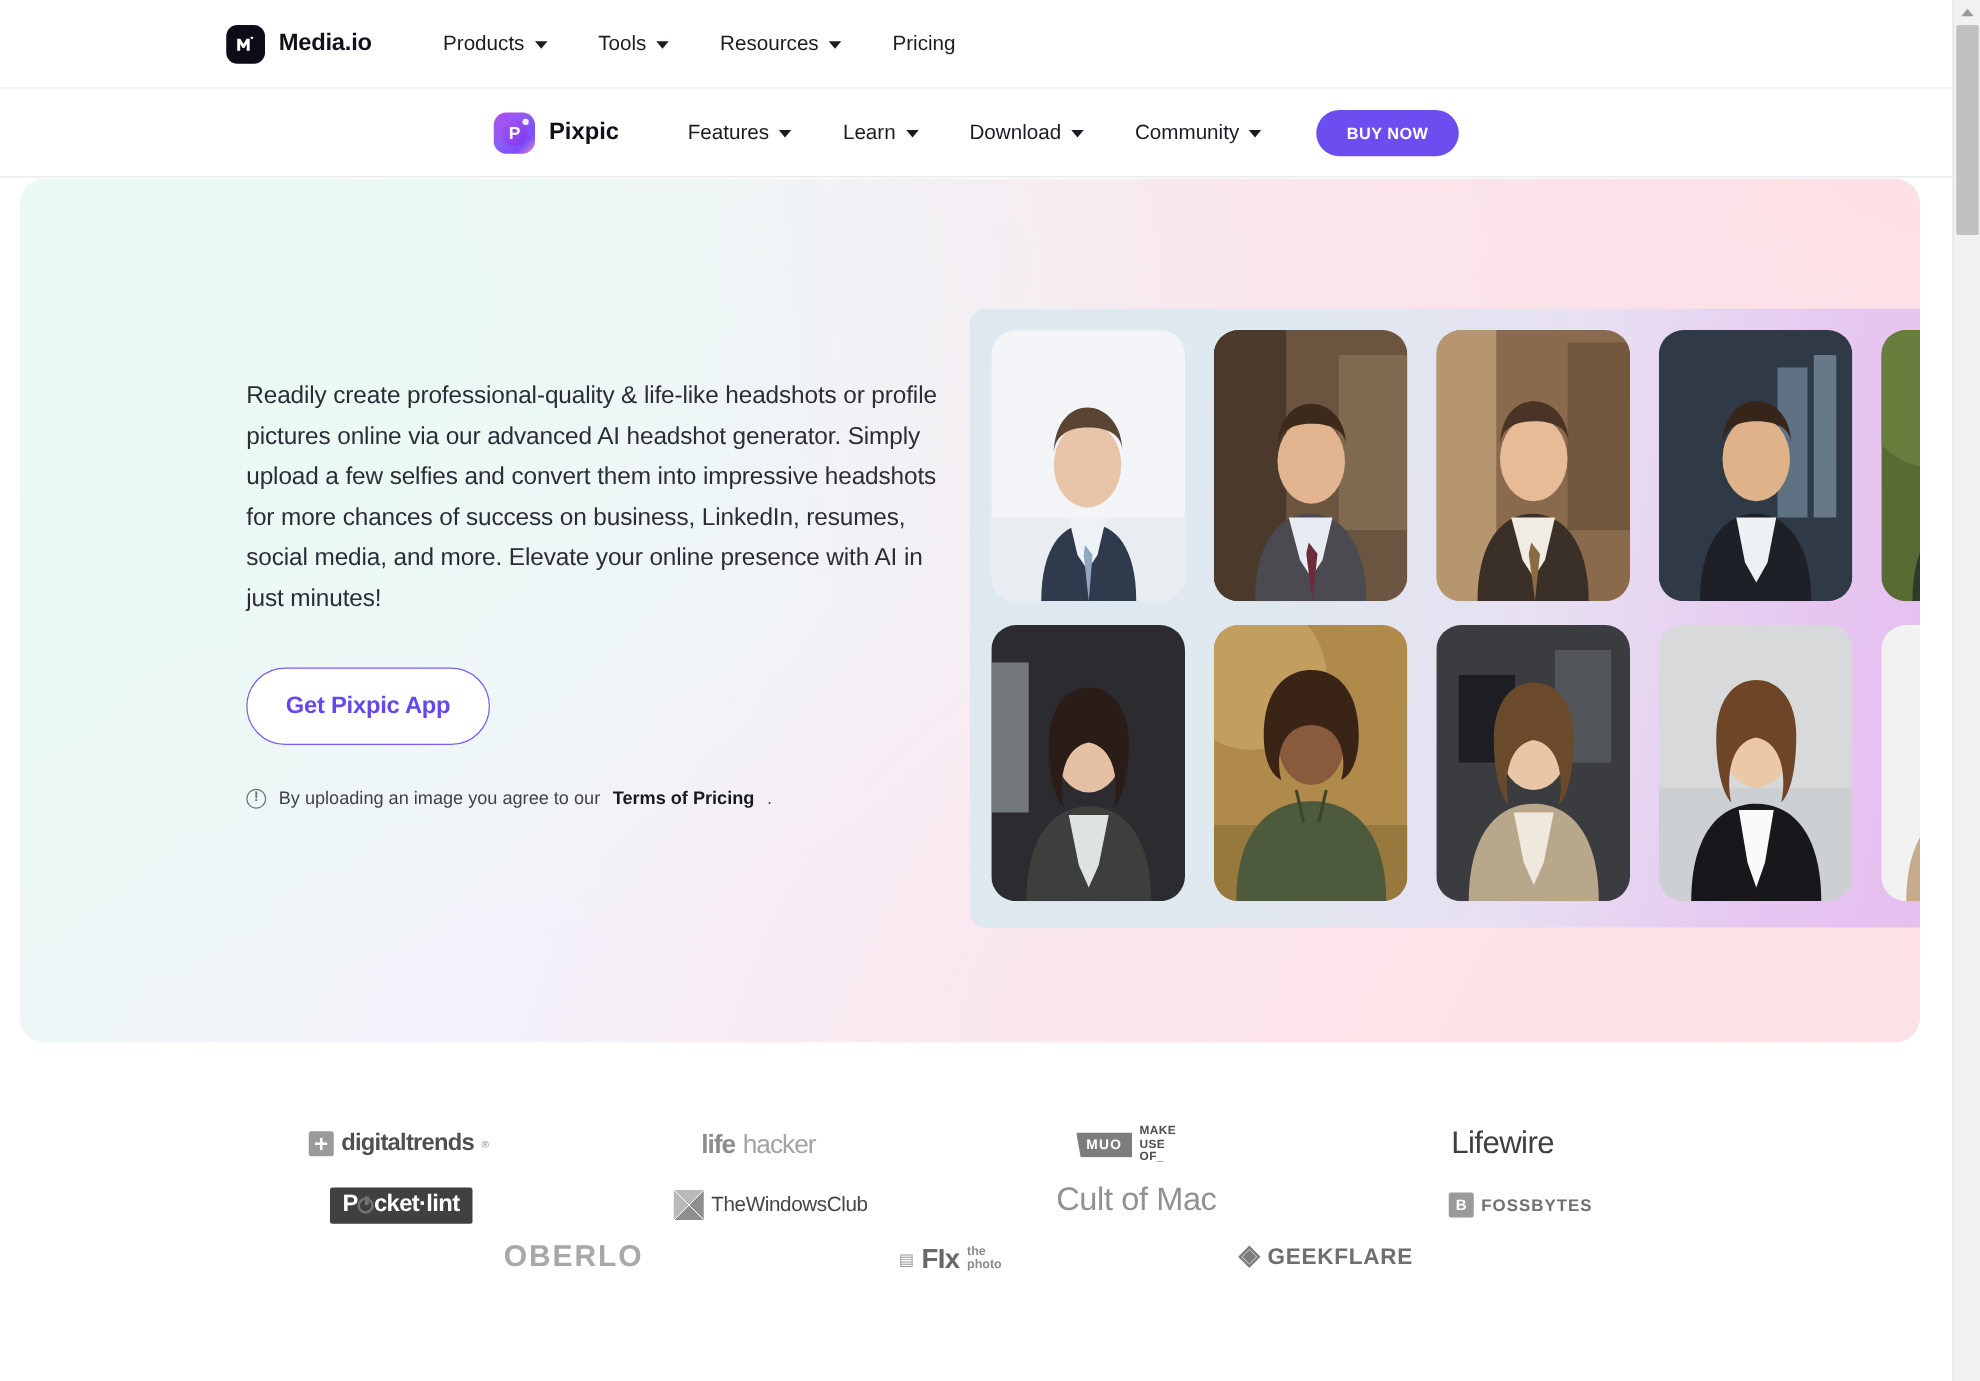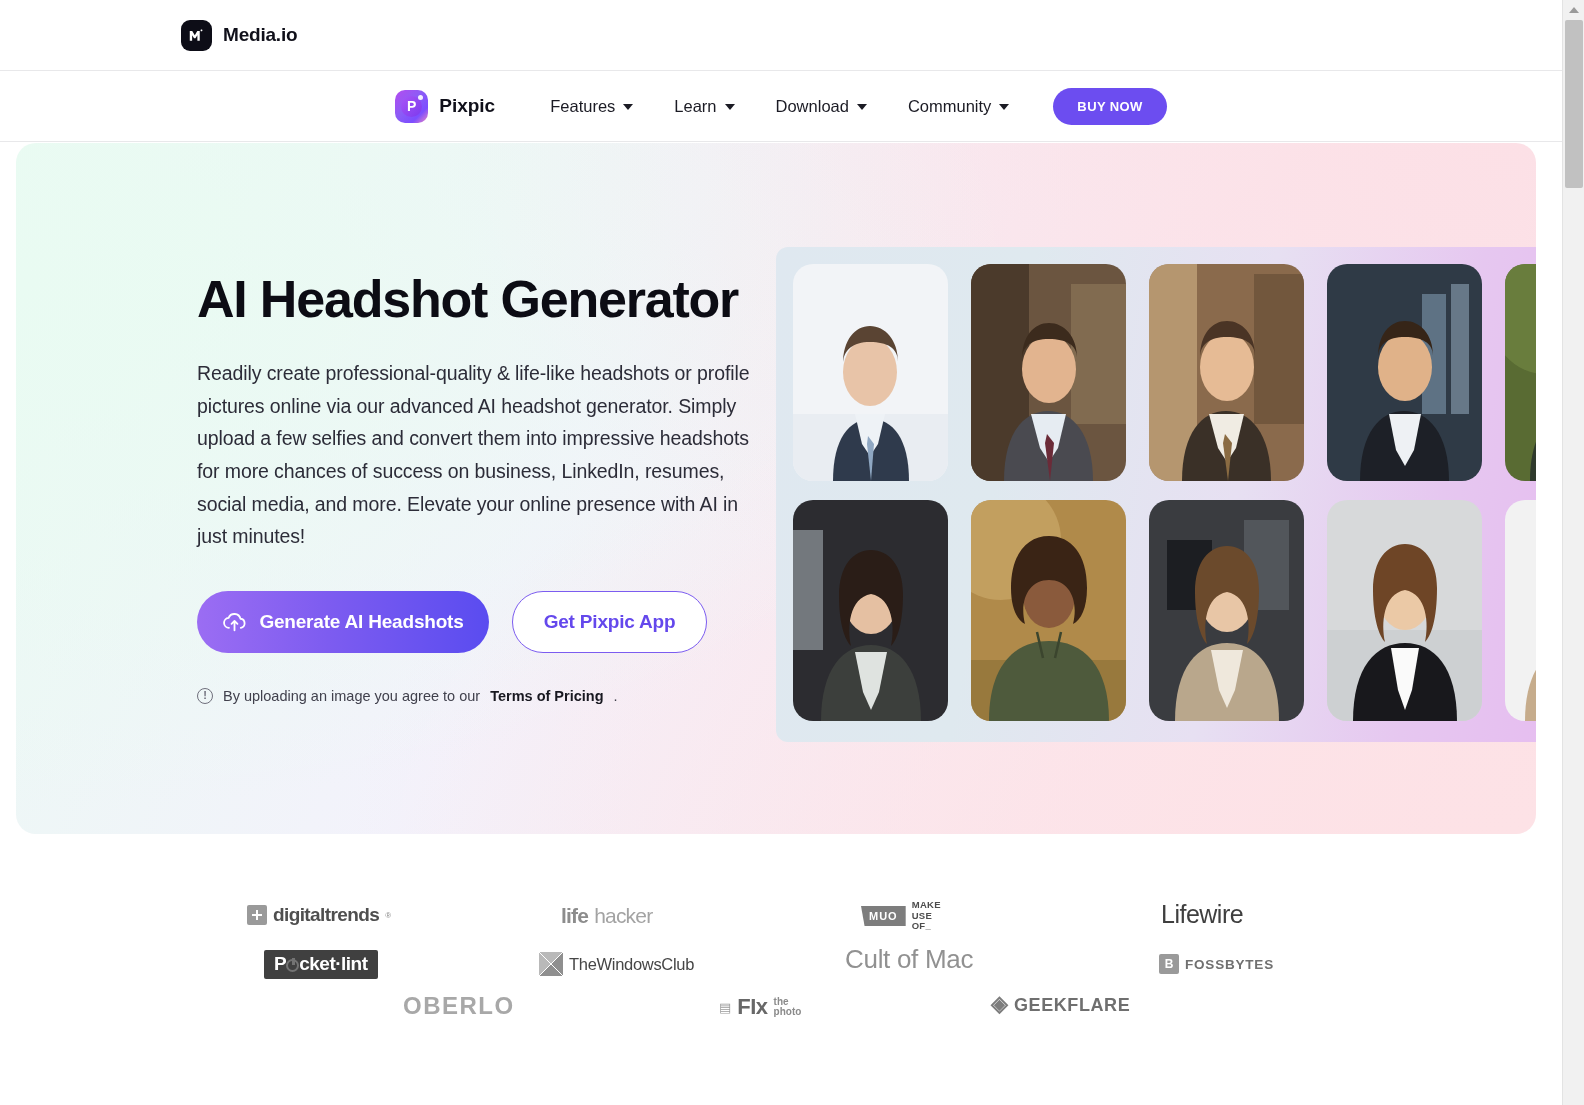--- a/index.html
+++ b/index.html
@@ -248,20 +248,37 @@
   <div class="topnav">
     <div class="brand">
       <span class="brand-mark">
         <svg width="19" height="19" viewBox="0 0 24 24" aria-hidden="true">
           <path d="M3.5 18.5V6.2h3.1l3.2 5.4 3.2-5.4h3.1v12.3h-3V11.6l-2.4 4h-1.8l-2.4-4v6.9z" fill="#fff"></path>
           <rect x="17.2" y="4.4" width="2.2" height="2.2" rx="0.5" fill="#fff"></rect>
         </svg>
       </span>
       <span class="brand-name">Media.io</span>
     </div>
+    <div class="topnav-links">
+      <span class="nav-link">
+        <span>Products</span>
+        <i class="caret"></i>
+      </span>
+      <span class="nav-link">
+        <span>Tools</span>
+        <i class="caret"></i>
+      </span>
+      <span class="nav-link">
+        <span>Resources</span>
+        <i class="caret"></i>
+      </span>
+      <span class="nav-link">
+        <span>Pricing</span>
+      </span>
+    </div>
   </div>
 
   <div class="subnav">
     <div class="subnav-inner">
       <div class="pix-brand">
         <span class="pix-mark">
           <span class="p-circle">P</span>
           <span class="spark"></span>
         </span>
         <span class="pix-name">Pixpic</span>
@@ -284,31 +301,23 @@
           <i class="caret"></i>
         </span>
       </div>
       <button class="buy-now">BUY NOW</button>
     </div>
   </div>
 
   <div class="hero">
 
     <div class="hero-copy">
-      <h1 class="hero-title">AI Headshot Generator</h1>
       <p class="hero-desc">Readily create professional-quality &amp; life-like headshots or profile pictures online via our advanced AI headshot generator. Simply upload a few selfies and convert them into impressive headshots for more chances of success on business, LinkedIn, resumes, social media, and more. Elevate your online presence with AI in just minutes!</p>
 
       <div class="cta-row">
-        <button class="btn-primary">
-          <svg width="25" height="21" viewBox="0 0 26 22" aria-hidden="true">
-            <path d="M7.2 17.6a5.2 5.2 0 0 1-.4-10.38A6.6 6.6 0 0 1 19.3 8.1a4.8 4.8 0 0 1 .3 9.5" fill="none" stroke="#ffffff" stroke-width="1.9" stroke-linecap="round" stroke-linejoin="round"></path>
-            <path d="M13 20.2V10.4M13 10.4l-3.1 3.1M13 10.4l3.1 3.1" fill="none" stroke="#ffffff" stroke-width="1.9" stroke-linecap="round" stroke-linejoin="round"></path>
-          </svg>
-          <span>Generate AI Headshots</span>
-        </button>
         <button class="btn-secondary">Get Pixpic App</button>
       </div>
 
       <div class="terms-row">
         <span class="info-icon">!</span>
         <span>By uploading an image you agree to our </span>
           <a class="terms-link">Terms of Pricing</a>
           <span>.</span>
       </div>
     </div>

